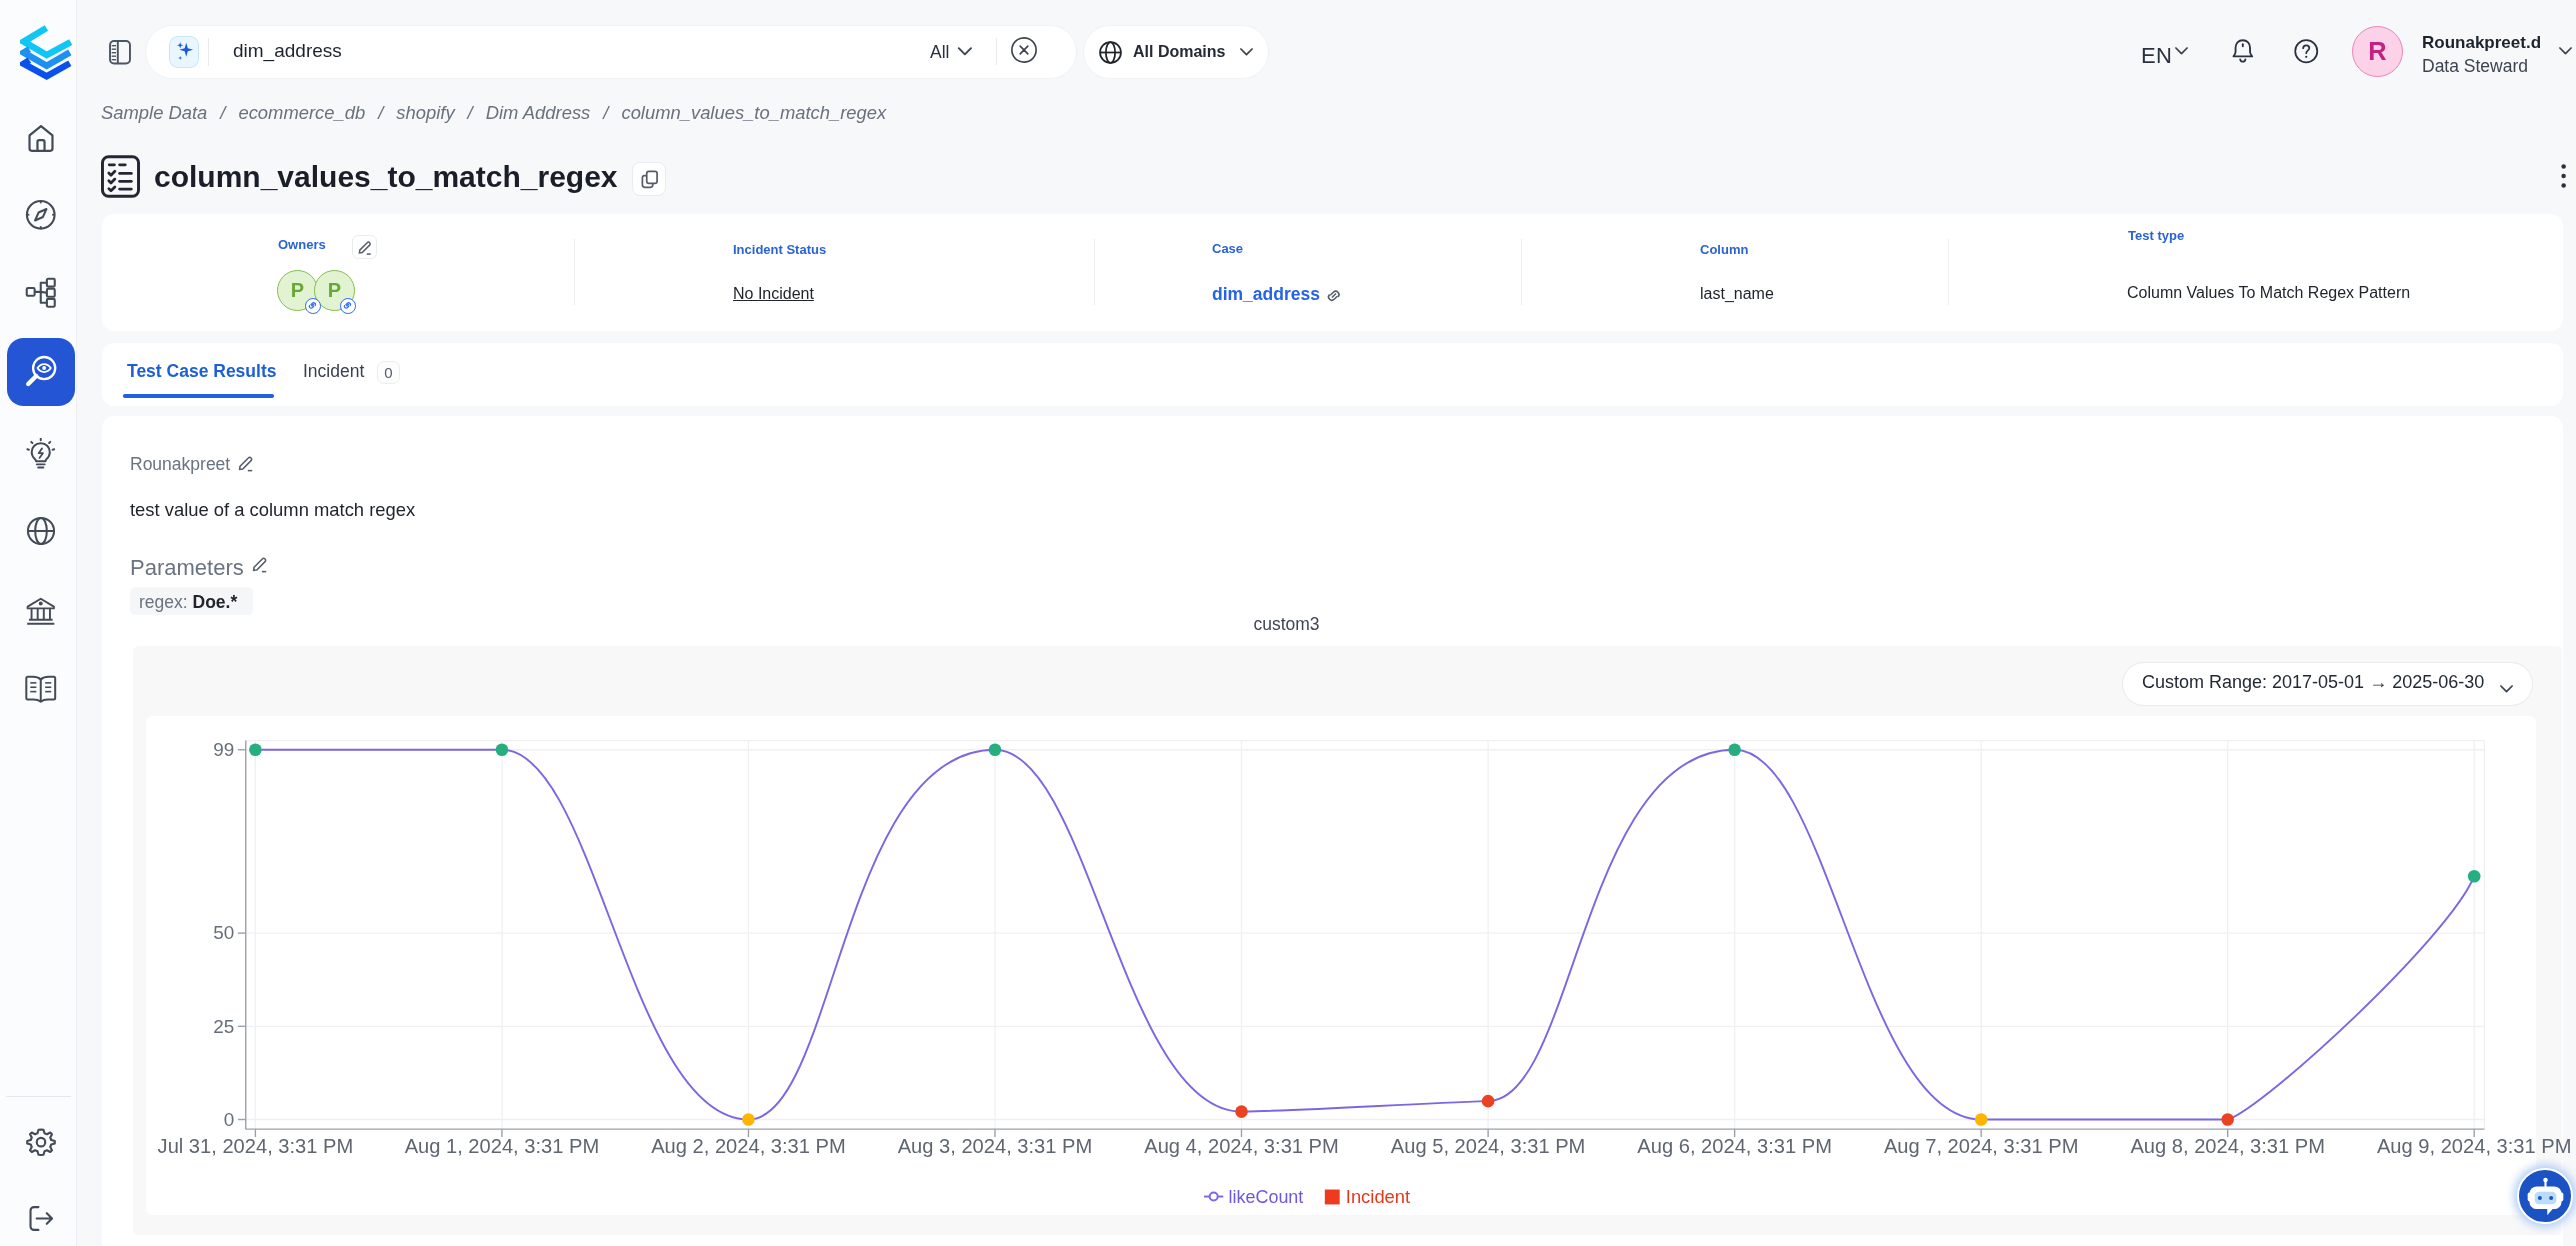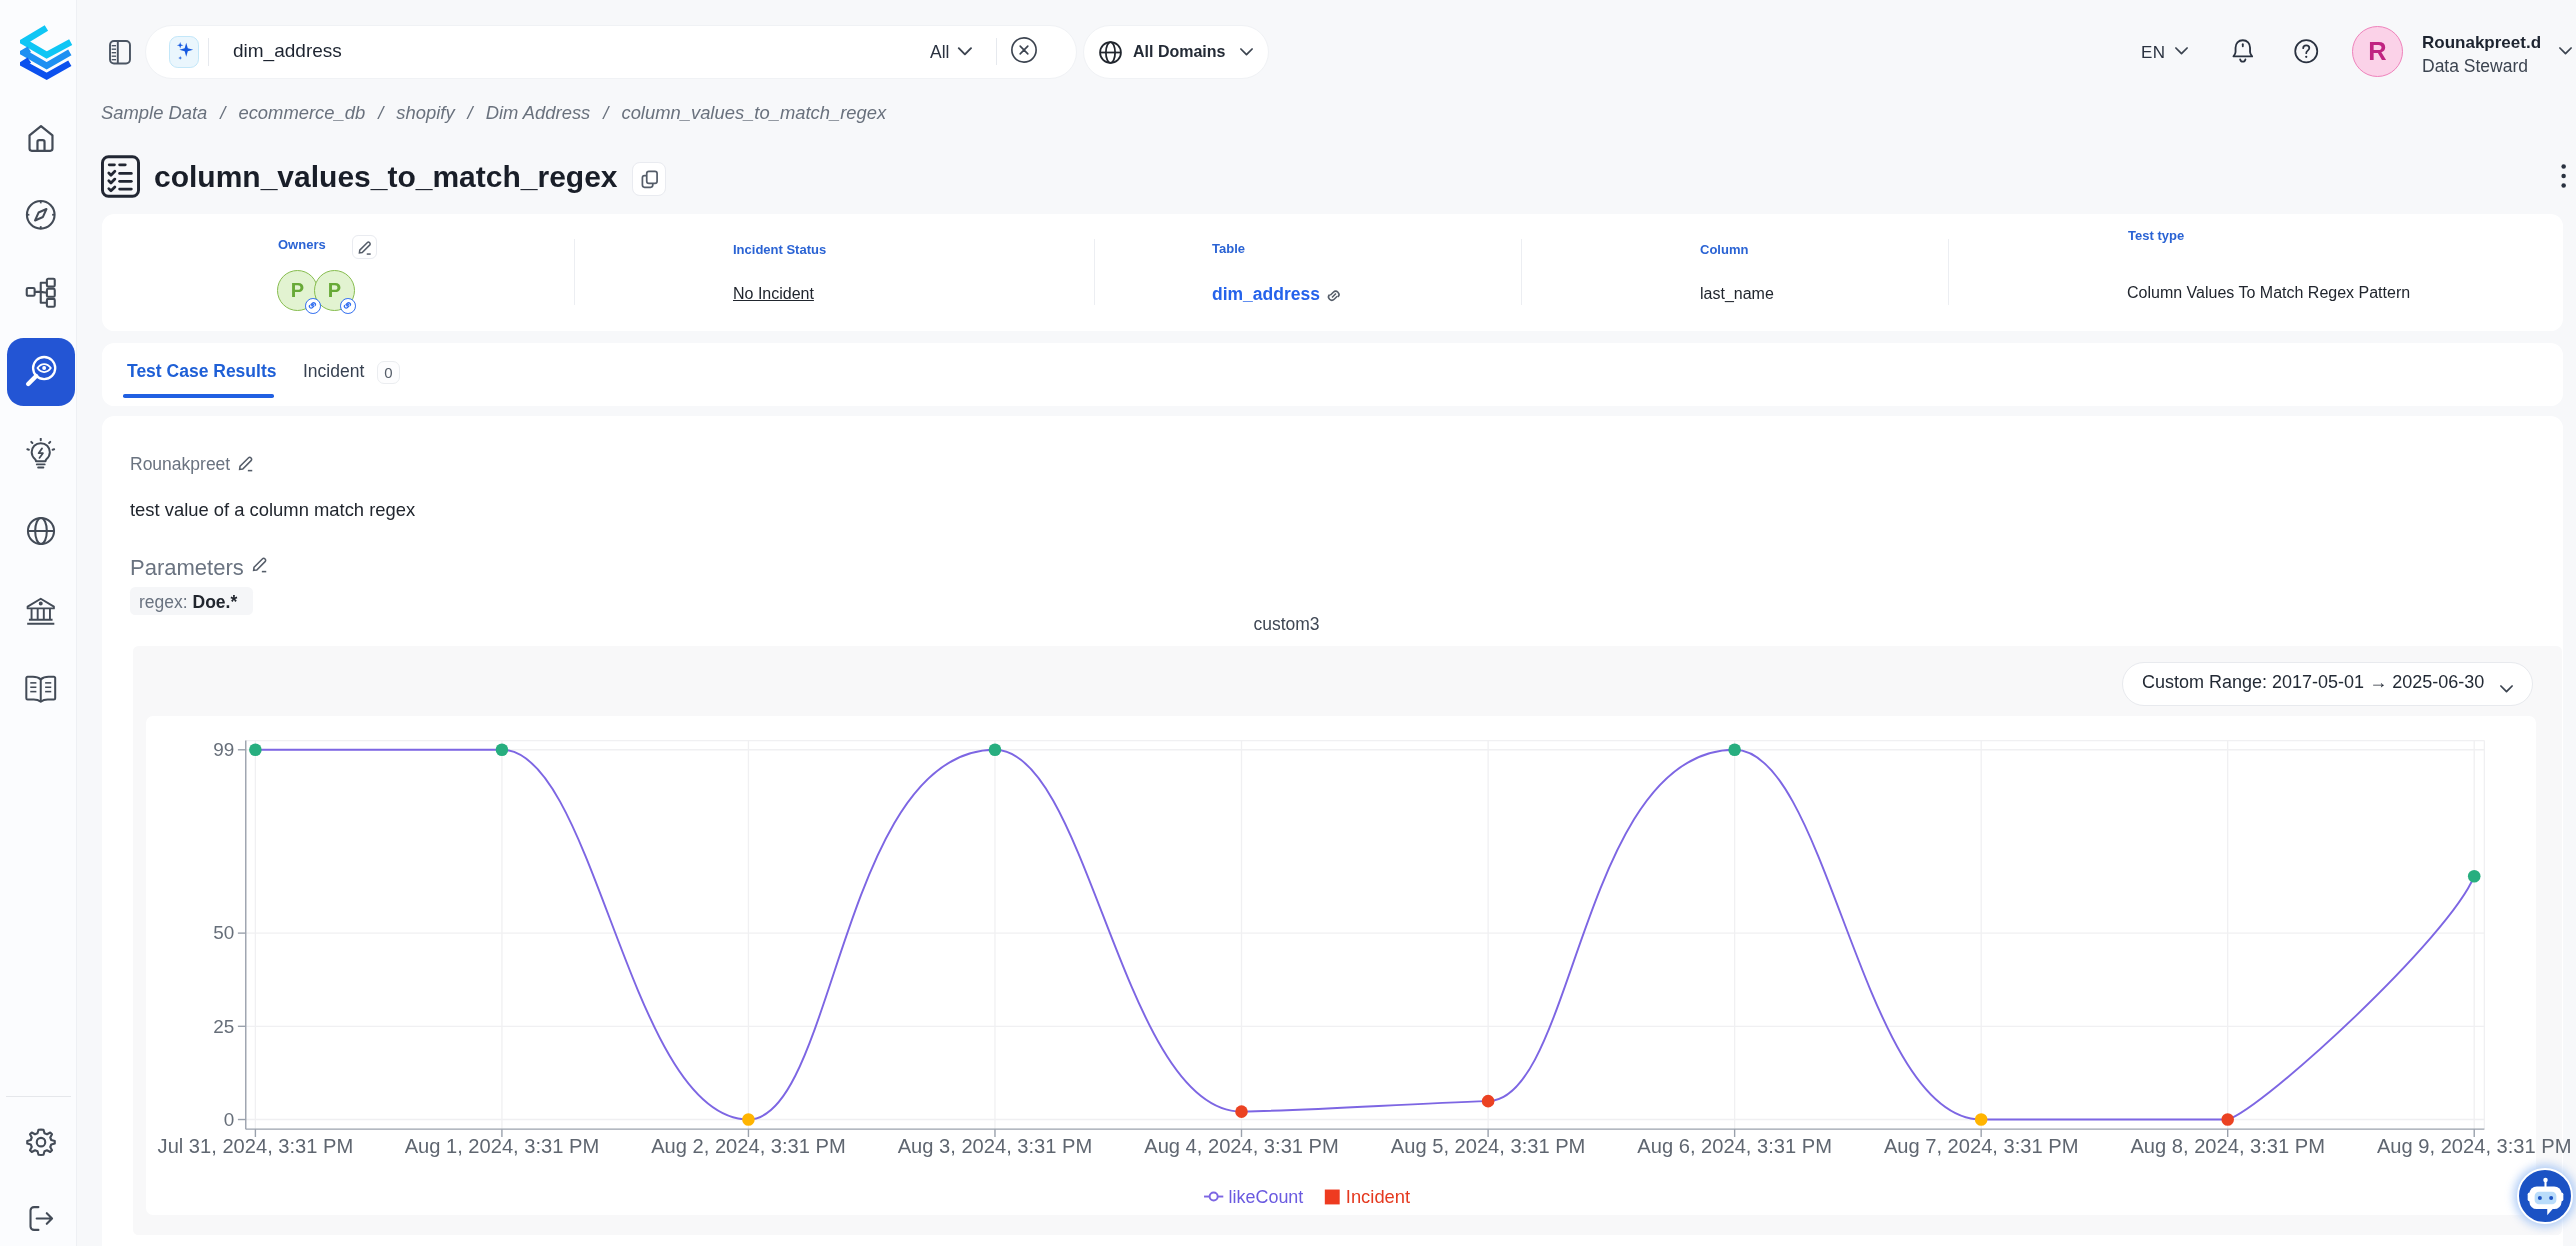--- a/index.html
+++ b/index.html
@@ -146,21 +146,21 @@
       <line x1="1.2" y1="13" x2="24.8" y2="13"></line>
 </svg>
 </div>
 <div class="abs" style="left:1133px;top:43px;font-size:16px;font-weight:700;color:#242b36;">All Domains</div>
 <div class="abs" style="left:1239px;top:47px;">
 <svg width="15" height="9.6" viewBox="0 0 18 12" fill="none" stroke="#3c4450" stroke-width="2.2" stroke-linecap="round" stroke-linejoin="round">
       <path d="M2 2.5 L9 9.5 L16 2.5"></path>
     </svg>
 </div>
 
-<div class="abs" style="left:2141px;top:43px;font-size:17px;font-weight:500;color:#2a3240;letter-spacing:0.4px;">EN</div>
+<div class="abs" style="left:2141px;top:43px;font-size:22px;font-weight:500;color:#2a3240;letter-spacing:0.4px;">EN</div>
 <div class="abs" style="left:2174px;top:46px;">
 <svg width="15" height="9.6" viewBox="0 0 18 12" fill="none" stroke="#3c4450" stroke-width="2.2" stroke-linecap="round" stroke-linejoin="round">
       <path d="M2 2.5 L9 9.5 L16 2.5"></path>
     </svg>
 </div>
 <div class="abs" style="left:2231px;top:38px;">
 <svg width="23.6" height="25.4" viewBox="0 0 27 29" fill="none" stroke="#2a3240" stroke-width="2.1" stroke-linecap="round" stroke-linejoin="round">
   <path d="M13.5 2.5 C8.5 2.5 5.2 6 5.2 11 L5.2 16 C5.2 18 4.2 19.5 2.8 21 L24.2 21 C22.8 19.5 21.8 18 21.8 16 L21.8 11 C21.8 6 18.5 2.5 13.5 2.5 Z"></path>
   <path d="M10.5 24.5 C11 26.2 12.1 27 13.5 27 C14.9 27 16 26.2 16.5 24.5"></path>
   <line x1="13.5" y1="7" x2="13.5" y2="9.5"></line>
@@ -240,21 +240,21 @@
 <svg class="abs" style="left:308px;top:301px;" width="8.8" height="8.8" viewBox="0 0 10 10" fill="none" stroke="#2f6df0" stroke-width="1.5">
     <path d="M4 6 L6.5 3.5 M3 4.5 L5 2.5 C5.8 1.7 7 1.7 7.8 2.5 C8.6 3.3 8.6 4.5 7.8 5.3 M7 5.5 L5 7.5 C4.2 8.3 3 8.3 2.2 7.5 C1.4 6.7 1.4 5.5 2.2 4.7"></path>
   </svg>
 <svg class="abs" style="left:343px;top:301px;" width="8.8" height="8.8" viewBox="0 0 10 10" fill="none" stroke="#2f6df0" stroke-width="1.5">
     <path d="M4 6 L6.5 3.5 M3 4.5 L5 2.5 C5.8 1.7 7 1.7 7.8 2.5 C8.6 3.3 8.6 4.5 7.8 5.3 M7 5.5 L5 7.5 C4.2 8.3 3 8.3 2.2 7.5 C1.4 6.7 1.4 5.5 2.2 4.7"></path>
   </svg>
 
 <div class="abs lbl" style="left:733px;top:242px;">Incident Status</div>
 <div class="abs val" style="left:733px;top:285px;text-decoration:underline;">No Incident</div>
 
-<div class="abs lbl" style="left:1212px;top:241px;">Table</div>
+<div class="abs lbl" style="left:1212px;top:241px;">Case</div>
 <div class="abs" style="left:1212px;top:284px;font-size:17.5px;font-weight:600;color:#2563eb;">dim_address</div>
 <svg class="abs" style="left:1325px;top:287px;" width="17.5" height="17.5" viewBox="0 0 20 20" fill="none" stroke="#555d69" stroke-width="1.8">
     <path d="M8 12 L12.5 7.5 M6 9.5 L9.5 6 C11 4.5 13.3 4.5 14.8 6 C16.3 7.5 16.3 9.8 14.8 11.3 M14 10.5 L10.5 14 C9 15.5 6.7 15.5 5.2 14 C3.7 12.5 3.7 10.2 5.2 8.7"></path>
   </svg>
 
 <div class="abs lbl" style="left:1700px;top:242px;">Column</div>
 <div class="abs val" style="left:1700px;top:285px;">last_name</div>
 
 <div class="abs lbl" style="left:2128px;top:228px;">Test type</div>
 <div class="abs val" style="left:2127px;top:284px;">Column Values To Match Regex Pattern</div>

